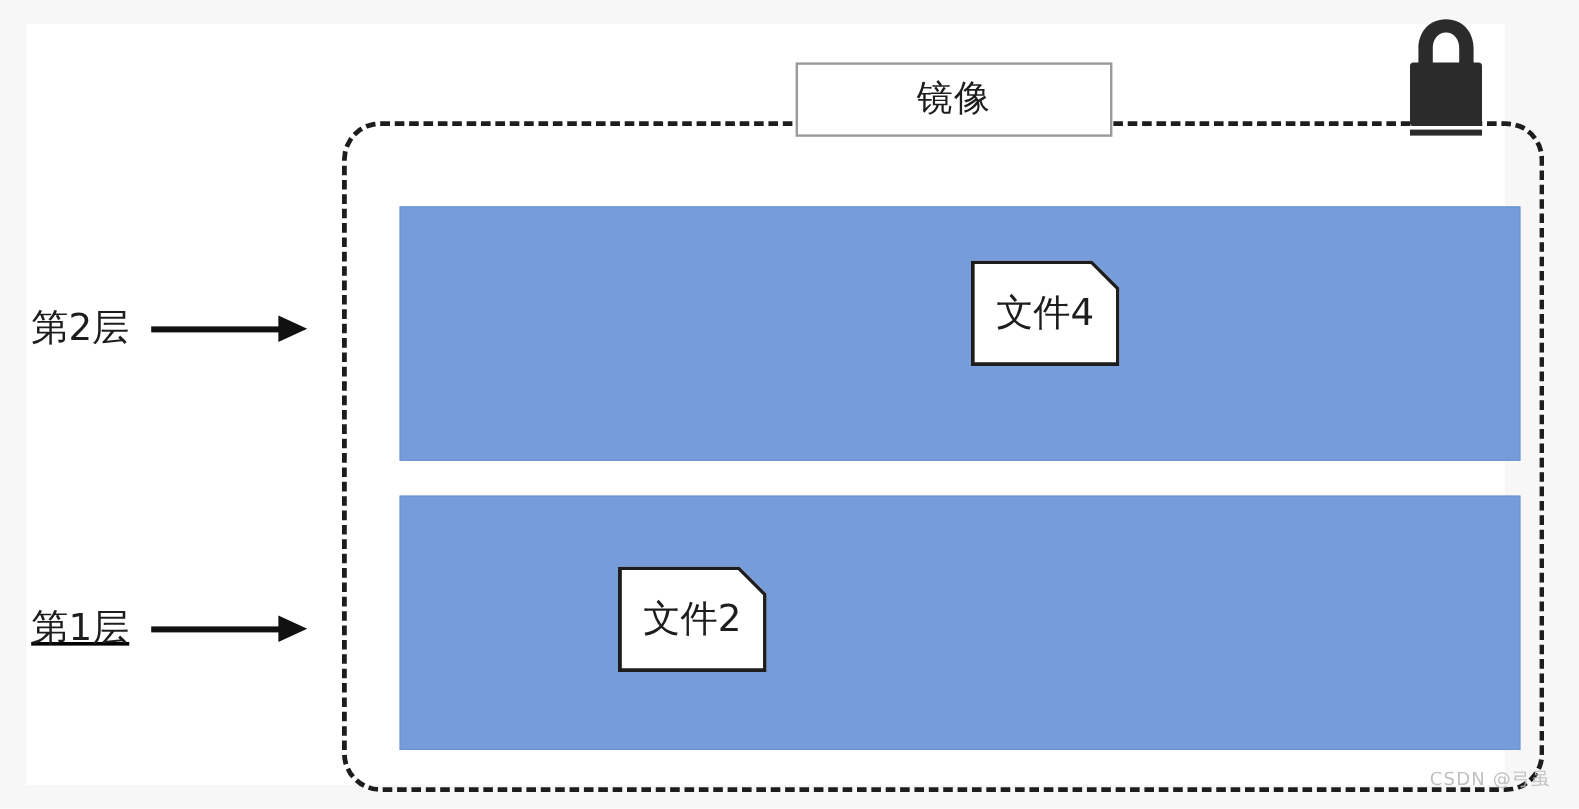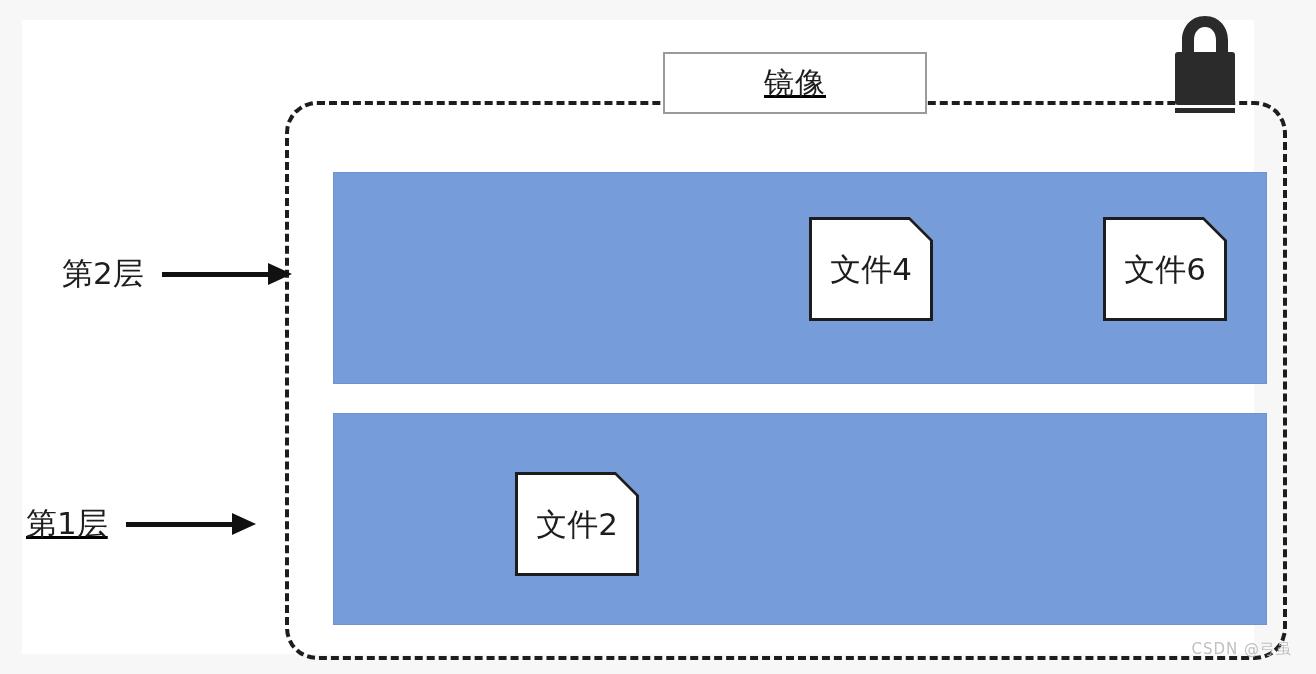--- a/index.html
+++ b/index.html
@@ -46,21 +46,20 @@
     left: 663px;
     top: 52px;
     width: 264px;
     height: 62px;
     background: #ffffff;
     border: 2px solid #9a9a9a;
     box-sizing: border-box;
     display: flex;
     align-items: center;
     justify-content: center;
-    text-decoration: underline;
   }
   .image-title-text {
     font-size: 30px;
     color: #1d1d1d;
     letter-spacing: 1px;
     line-height: 1;
   }
 
   
   .layer-band {
@@ -71,21 +70,21 @@
     border: 1px solid #6d94d2;
     box-sizing: border-box;
   }
   .layer-band.layer-top { top: 172px; height: 212px; }
   .layer-band.layer-bottom { top: 413px; height: 212px; }
 
   
   .file-card {
     position: absolute;
     width: 124px;
-    height: 104px;
+    height: 88px;
     background: #ffffff;
     color: #1d1d1d;
     font-size: 31px;
     display: flex;
     align-items: center;
     justify-content: center;
     box-sizing: border-box;
     
     clip-path: polygon(0 0, calc(100% - 23px) 0, 100% 23px, 100% 100%, 0 100%);
   }
@@ -173,40 +172,35 @@
   <div class="page-surface"></div>
 
   <div class="image-container"></div>
 
   <div class="layer-band layer-top">
     <div class="file-card" style="left: 475px; top: 44px;">
       <div class="card-outline"></div>
       <div class="card-fill"></div>
       <span class="card-label">文件4</span>
     </div>
-    <div class="file-card" style="left: 769px; top: 44px;">
-      <div class="card-outline"></div>
-      <div class="card-fill"></div>
-      <span class="card-label">文件6</span>
-    </div>
   </div>
 
   <div class="layer-band layer-bottom">
     <div class="file-card" style="left: 181px; top: 58px;">
       <div class="card-outline"></div>
       <div class="card-fill"></div>
       <span class="card-label">文件2</span>
     </div>
   </div>
 
   <div class="image-title-box">
     <span class="image-title-text">镜像</span>
   </div>
 
-  <div class="annotation" style="left: 26px; top: 258px; margin-left: 36px;">
+  <div class="annotation" style="left: 26px; top: 258px;">
     <span class="annotation-label">第2层</span>
     <span class="arrow">
       <span class="arrow-shaft"></span>
       <span class="arrow-head"></span>
     </span>
   </div>
 
   <div class="annotation" style="left: 26px; top: 508px; text-decoration: underline;">
     <span class="annotation-label">第1层</span>
     <span class="arrow">

